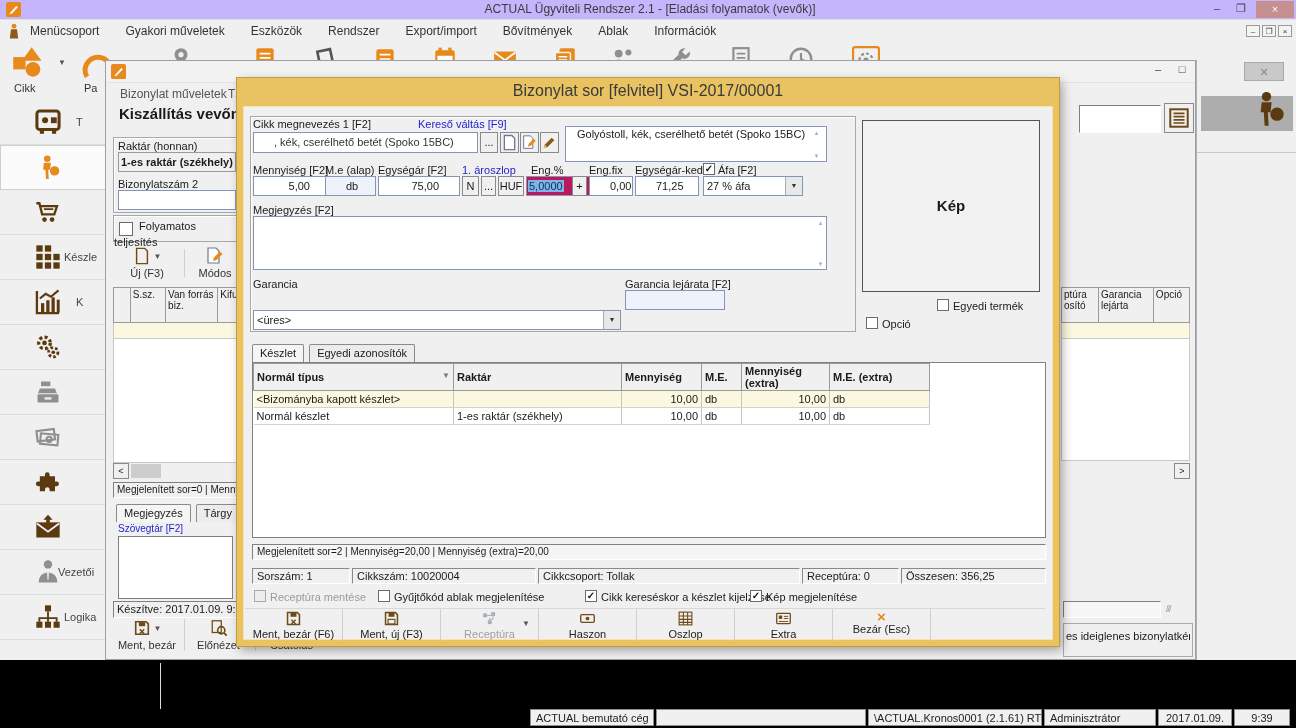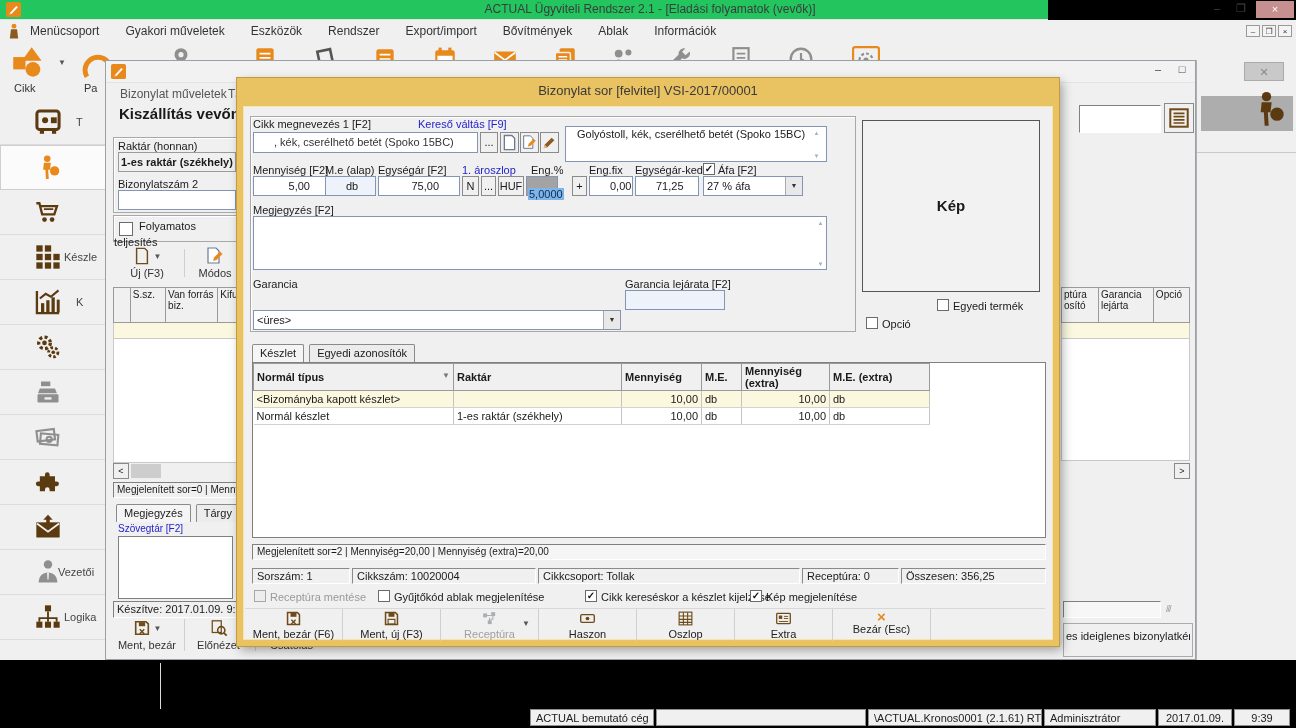--- a/index.html
+++ b/index.html
@@ -19,21 +19,21 @@
       font-size:10px;line-height:10px;text-align:center;color:#111;vertical-align:-2px}
   .cb.ck::after{content:"✓";font-weight:bold}
   .cb.dis{background:#ededed;border-color:#a8a8a8}
   .blue{color:#2323cc}
   .gray{color:#9a9a9a}
   .dd{background:#fff;border:1px solid #8296b4;height:20px;line-height:18px;padding:0 18px 0 3px;position:relative}
   .dd .ar{position:absolute;right:0;top:0;width:16px;height:18px;background:#e8e8e8;border-left:1px solid #aaa;
           text-align:center;font-size:7px;line-height:18px;color:#333}
   .scrl{position:absolute;right:1px;width:11px;font-size:6px;color:#9fb0c8;text-align:center;line-height:8px}
   
-  #titlebar{left:0;top:0;width:1048px;height:20px;background:#22c55e;border-bottom:1px solid #e0e0e0}
+  #titlebar{left:0;top:0;width:1296px;height:20px;background:#c4b5fd;border-bottom:1px solid #e0e0e0}
   #menubar{left:0;top:20px;width:1296px;height:22px;background:#f0f0f0;display:flex;gap:26px;
            align-items:center;padding-left:30px;font-size:12px;color:#333}
   #appbg{left:0;top:42px;width:1296px;height:618px;background:#f0f0f0}
   .tbic{position:absolute;top:46px;width:26px;height:26px}
   
   .sbi{left:0;width:106px;height:45px;border-bottom:1px solid #dcdcdc;background:#f0f0f0}
   .sbi .ic{position:absolute;left:34px;top:8px;width:28px;height:28px}
   .sbi .slab{position:absolute;top:16px;font-size:11px;color:#444;white-space:nowrap}
   .sbi.act{background:#fbfbfb;border:1px solid #cfcfcf}
   
@@ -45,21 +45,21 @@
   .gridhead .gc:first-child{border-left:1px solid #9a9a9a}
   .yrow{background:#fbf8df;border:1px solid #c9c9c9;border-top:none}
   .wbtn{text-align:center;color:#333}
   .wbtn .ic{width:18px;height:18px}
   .tab{display:inline-block;height:17px;line-height:17px;padding:0 7px;border:1px solid #8a8a8a;
        border-bottom:none;background:#ececec;margin-right:2px;border-radius:2px 2px 0 0}
   .tab.on{background:#f5f5f5;font-weight:normal}
   
   #dialog{left:237px;top:78px;width:822px;height:568px;background:#e9c262;z-index:3;
           box-shadow:0 0 0 1px #c49a3f,3px 4px 10px rgba(0,0,0,.35)}
-  #dlgtitle{left:0;top:0;width:100%;height:28px;text-align:center;line-height:26px;font-size:13px;color:#3a3a3a}
+  #dlgtitle{left:0;top:0;width:100%;height:28px;text-align:center;line-height:26px;font-size:16px;color:#3a3a3a}
   #dlgbody{left:6px;top:28px;width:810px;height:534px;background:#f0f0f0;border:1px solid #f7e3ae}
   .grp{border:1px solid #a8a8a8;box-shadow:1px 1px 0 #fff inset}
   .icbtn{background:#f0f0f0;border:1px solid #8a8a8a;padding:1px}
   .icbtn .ic{width:15px;height:17px}
   th,td{font-size:11px;font-weight:normal}
   .ktab{border-collapse:collapse;table-layout:fixed}
   .ktab th{background:#f0f0f0;border:1px solid #9a9a9a;font-weight:bold;padding:1px 3px;text-align:left;font-size:11px}
   .ktab td{border-right:1px solid #c4c4c4;border-bottom:1px solid #d2d2d2;padding:0 3px;height:16px}
   .dbtn{height:32px;border-right:1px solid #cfcfcf;text-align:center;float:left;width:97px;position:relative}
   .dbtn .ic{width:17px;height:17px;margin-top:1px}
@@ -488,21 +488,21 @@
   <div class="a nw" style="left:398px;top:86px">Egységár-kedv.</div>
   <span class="a cb ck" style="left:466px;top:85px"></span>
   <div class="a nw" style="left:481px;top:86px">Áfa [F2]</div>
 
   <div class="a in rt" style="left:16px;top:98px;width:78px">5,00</div>
   <div class="a in lav" style="left:88px;top:98px;width:51px">db</div>
   <div class="a in rt" style="left:141px;top:98px;width:82px">75,00</div>
   <div class="a btn" style="left:225px;top:98px;width:17px;height:20px">N</div>
   <div class="a btn" style="left:244px;top:98px;width:15px;height:20px">...</div>
   <div class="a btn" style="left:261px;top:98px;width:26px;height:20px">HUF</div>
-  <div class="a in" style="left:289px;top:98px;width:32px;background:#a3a3a3;padding:8px 1px">
+  <div class="a in" style="left:289px;top:98px;width:64px;background:#be185d;padding:0 1px">
     <span style="background:#7fb5e6;color:#0b2e59;padding:0 1px">5,0000</span>
   </div>
   <div class="a btn" style="left:335px;top:98px;width:15px;height:20px">+</div>
   <div class="a in rt" style="left:352px;top:98px;width:44px">0,00</div>
   <div class="a in rt" style="left:398px;top:98px;width:64px">71,25</div>
   <div class="a dd" style="left:466px;top:98px;width:100px">
     <span class="nw">27 % áfa</span>
     <span class="ar">▼</span>
   </div>
 

